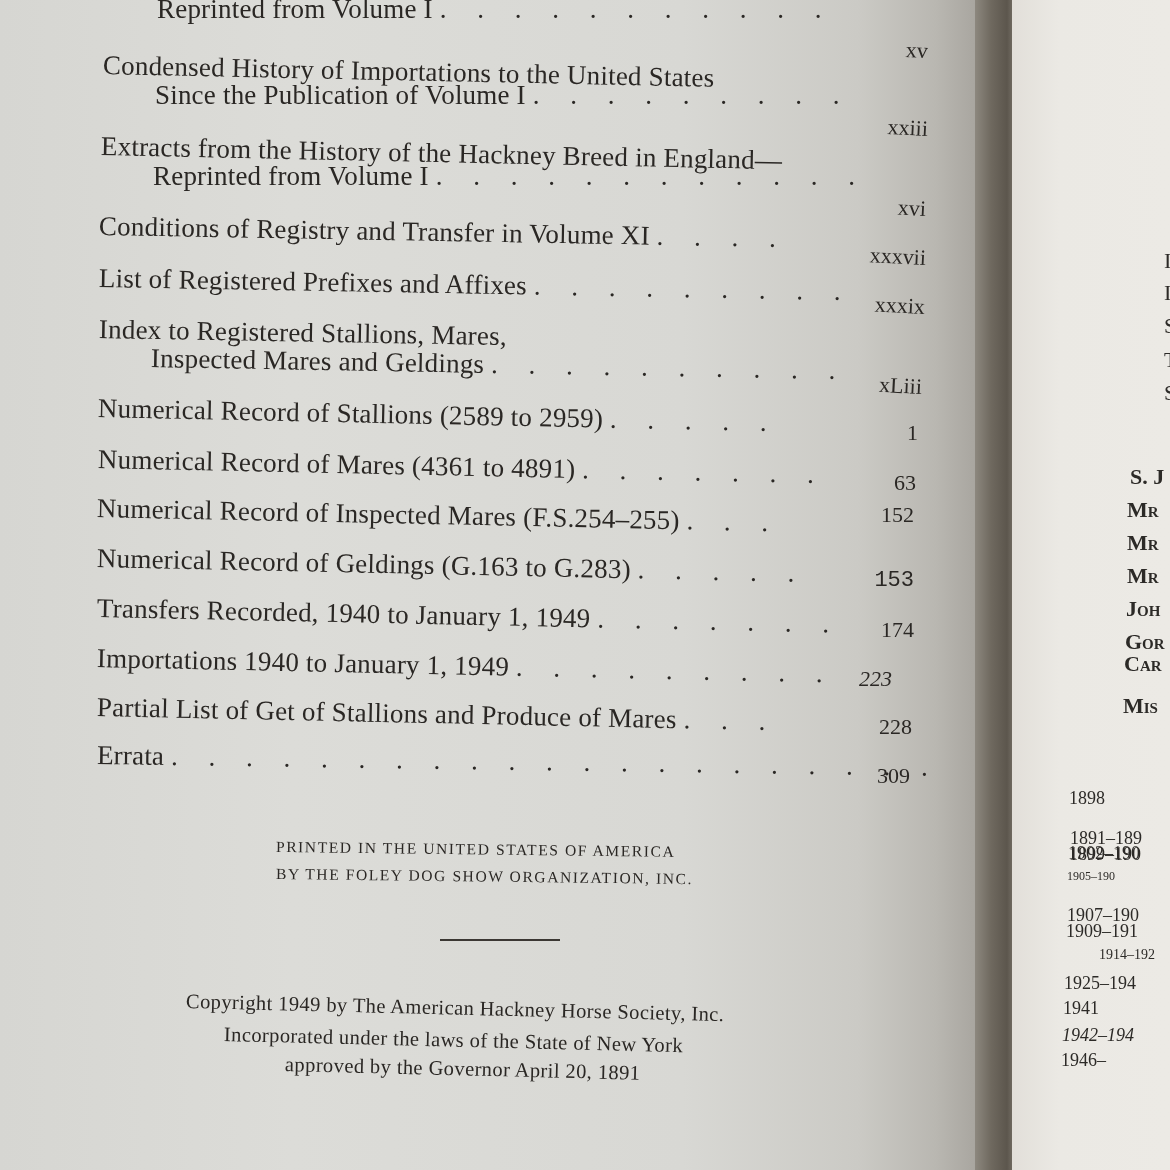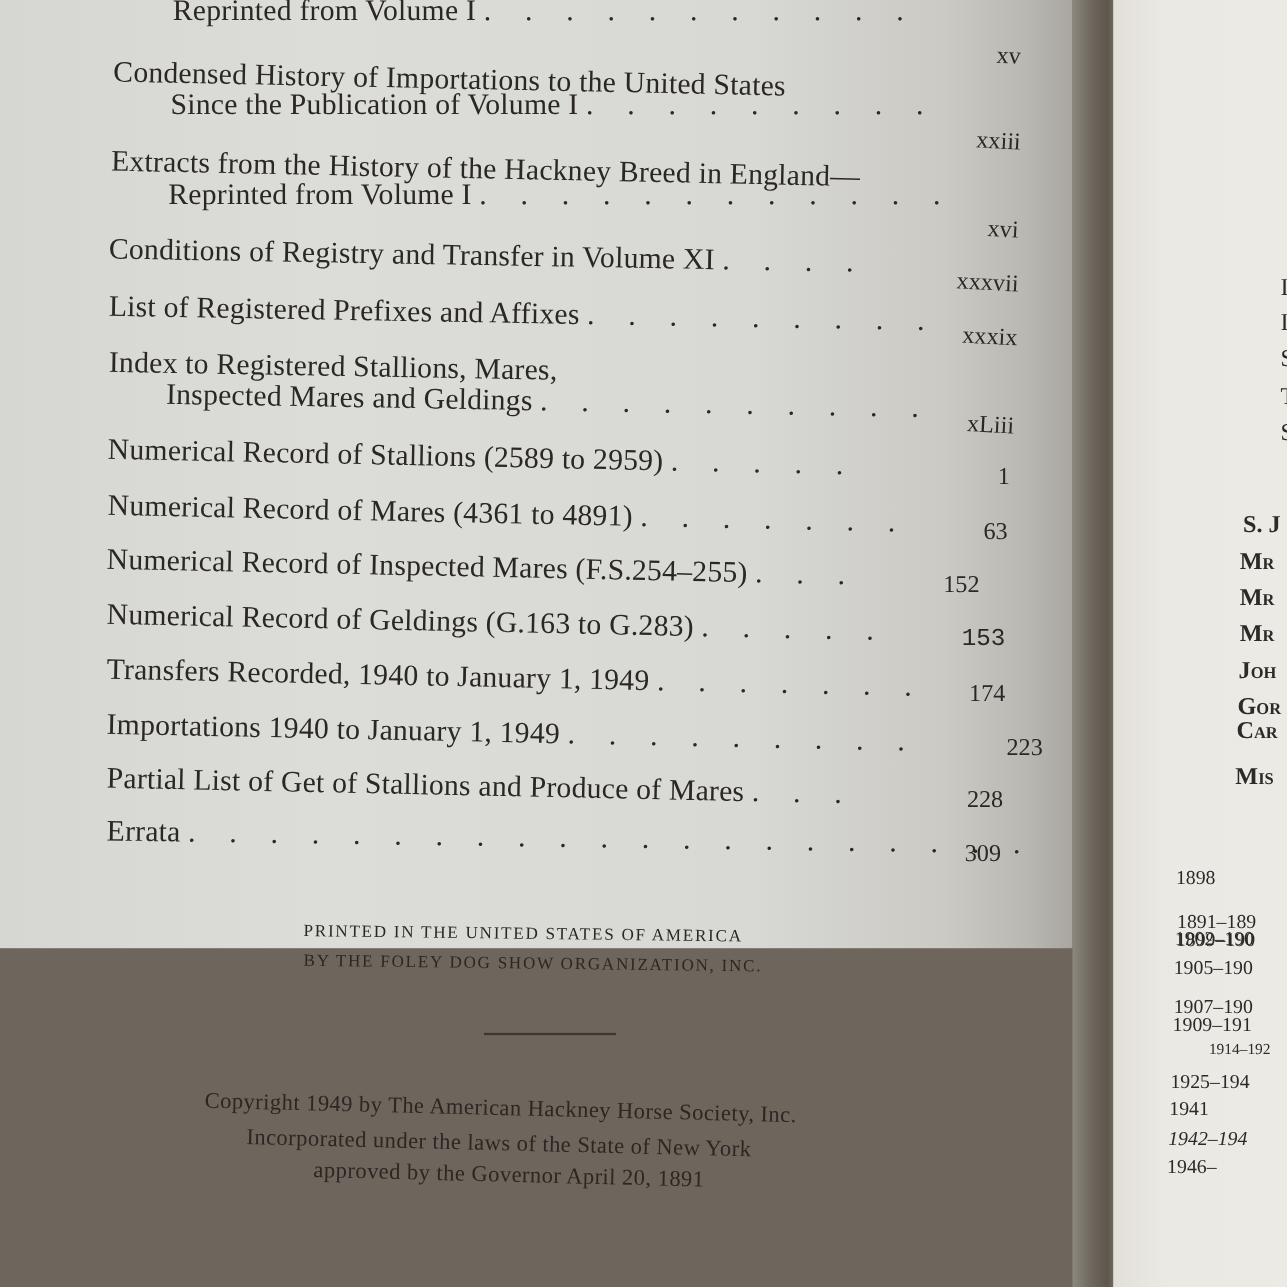--- a/index.html
+++ b/index.html
@@ -3,21 +3,21 @@
   <meta charset="utf-8">
   <style>
     html, body { margin: 0; padding: 0; }
     body {
       width: 1170px; height: 1170px; overflow: hidden; position: relative;
       background: #6e665c;
       font-family: "Liberation Serif", "DejaVu Serif", serif;
       color: #2a2724;
     }
     .left-page {
-      position: absolute; left: 0; top: 0; width: 975px; height: 862px;
+      position: absolute; left: 0; top: 0; width: 975px; height: 1170px;
       background: linear-gradient(90deg, #d6d6d2 0%, #dcdcd8 30%, #d8d8d4 70%, #cbcac5 88%, #b9b7b1 96%, #a9a6a0 100%);
     }
     .gutter {
       position: absolute; left: 975px; top: 0; width: 40px; height: 1170px;
       background: linear-gradient(90deg, #8d887f 0%, #6f695f 40%, #5c564d 80%, #7a746a 100%);
     }
     .right-page {
       position: absolute; left: 1012px; top: 0; width: 158px; height: 1170px;
       background: linear-gradient(90deg, #e2dfd9 0%, #ebe9e4 30%, #eceae5 100%);
     }
@@ -100,39 +100,39 @@
     <div class="toc-line" style="left:98px;top:444px;transform:rotate(1.2deg);transform-origin:left;">
       <span>Numerical Record of Mares (4361 to 4891)</span>
       <span class="leader">. . . . . . .</span>
     </div>
     <div class="pg" style="left:836px;top:470px;">63</div>
 
     <div class="toc-line" style="left:97px;top:493px;transform:rotate(1.2deg);transform-origin:left;">
       <span>Numerical Record of Inspected Mares (F.S.254–255)</span>
       <span class="leader">. . .</span>
     </div>
-    <div class="pg" style="left:834px;top:518px;text-align:center;">152</div>
+    <div class="pg" style="left:834px;top:502px;">152</div>
 
     <div class="toc-line" style="left:97px;top:543px;transform:rotate(1.2deg);transform-origin:left;">
       <span>Numerical Record of Geldings (G.163 to G.283)</span>
       <span class="leader">. . . . .</span>
     </div>
     <div class="pg" style="left:834px;top:568px;font-family:Liberation Mono, monospace;">153</div>
 
     <div class="toc-line" style="left:97px;top:593px;transform:rotate(1.2deg);transform-origin:left;">
       <span>Transfers Recorded, 1940 to January 1, 1949</span>
       <span class="leader">. . . . . . .</span>
     </div>
     <div class="pg" style="left:834px;top:617px;">174</div>
 
     <div class="toc-line" style="left:97px;top:643px;transform:rotate(1.2deg);transform-origin:left;">
       <span>Importations 1940 to January 1, 1949</span>
       <span class="leader">. . . . . . . . .</span>
     </div>
-    <div class="pg" style="left:868px;top:666px;">223</div>
+    <div class="pg" style="left:812px;top:666px;font-style:italic;">223</div>
 
     <div class="toc-line" style="left:97px;top:692px;transform:rotate(1.2deg);transform-origin:left;">
       <span>Partial List of Get of Stallions and Produce of Mares</span>
       <span class="leader">. . .</span>
     </div>
     <div class="pg" style="left:832px;top:714px;">228</div>
 
     <div class="toc-line" style="left:97px;top:740px;transform:rotate(0.8deg);transform-origin:left;">
       <span>Errata</span>
       <span class="leader">. . . . . . . . . . . . . . . . . . . . .</span>
@@ -165,21 +165,21 @@
   <div class="rp-line sc" style="left:115px;top:563px;">Mr</div>
   <div class="rp-line sc" style="left:114px;top:596px;">Joh</div>
   <div class="rp-line sc" style="left:113px;top:629px;">Gor</div>
   <div class="rp-line sc" style="left:112px;top:651px;">Car</div>
   <div class="rp-line sc" style="left:111px;top:693px;">Mis</div>
 
   <div class="rp-line" style="left:58px;top:780px;font-size:18px;margin-top:48px;">1891–189</div>
   <div class="rp-line" style="left:57px;top:788px;font-size:18px;">1898</div>
   <div class="rp-line" style="left:57px;top:816px;font-size:18px;margin-top:28px;">1899–190</div>
   <div class="rp-line" style="left:56px;top:843px;font-size:18px;">1902–190</div>
-  <div class="rp-line" style="left:55px;top:869px;font-size:18px;">1905–190</div>
+  <div class="rp-line" style="left:55px;top:869px;font-size:12px;">1905–190</div>
   <div class="rp-line" style="left:55px;top:895px;font-size:18px;margin-top:10px;">1907–190</div>
   <div class="rp-line" style="left:54px;top:921px;font-size:18px;">1909–191</div>
   <div class="rp-line" style="left:53px;top:947px;font-size:14px;margin-left:34px;">1914–192</div>
   <div class="rp-line" style="left:52px;top:973px;font-size:18px;">1925–194</div>
   <div class="rp-line" style="left:51px;top:998px;font-size:18px;">1941</div>
   <div class="rp-line" style="left:50px;top:1025px;font-size:18px;font-style:italic;">1942–194</div>
   <div class="rp-line" style="left:49px;top:1050px;font-size:18px;">1946–</div>
 </div>
 
 </body></html>

